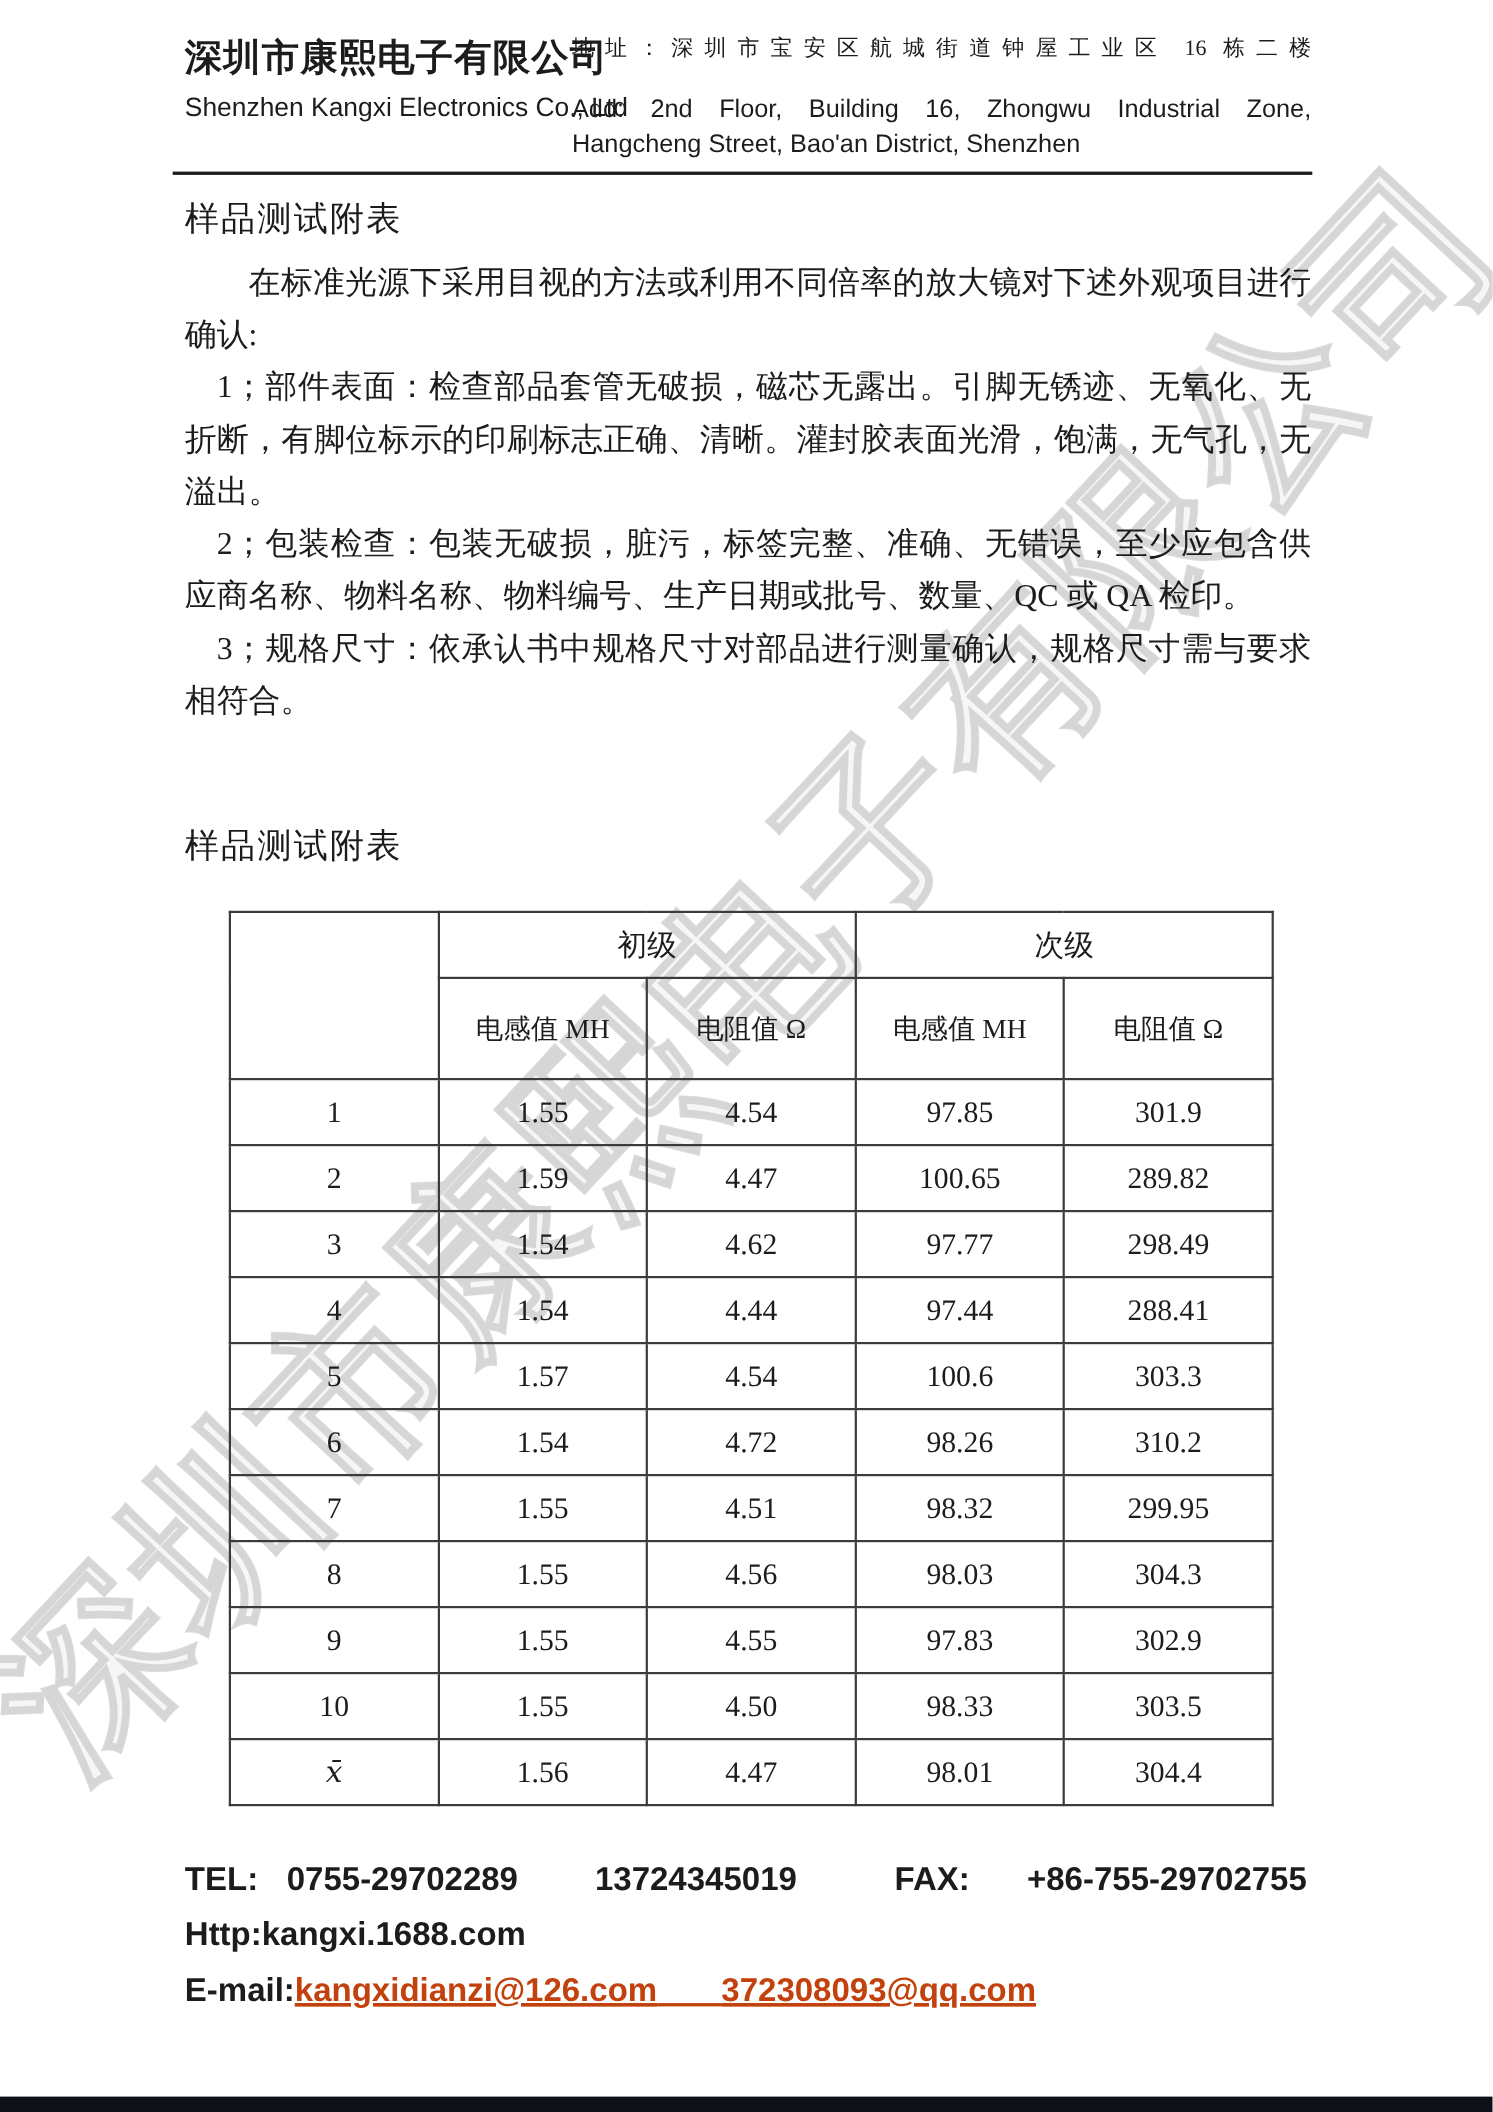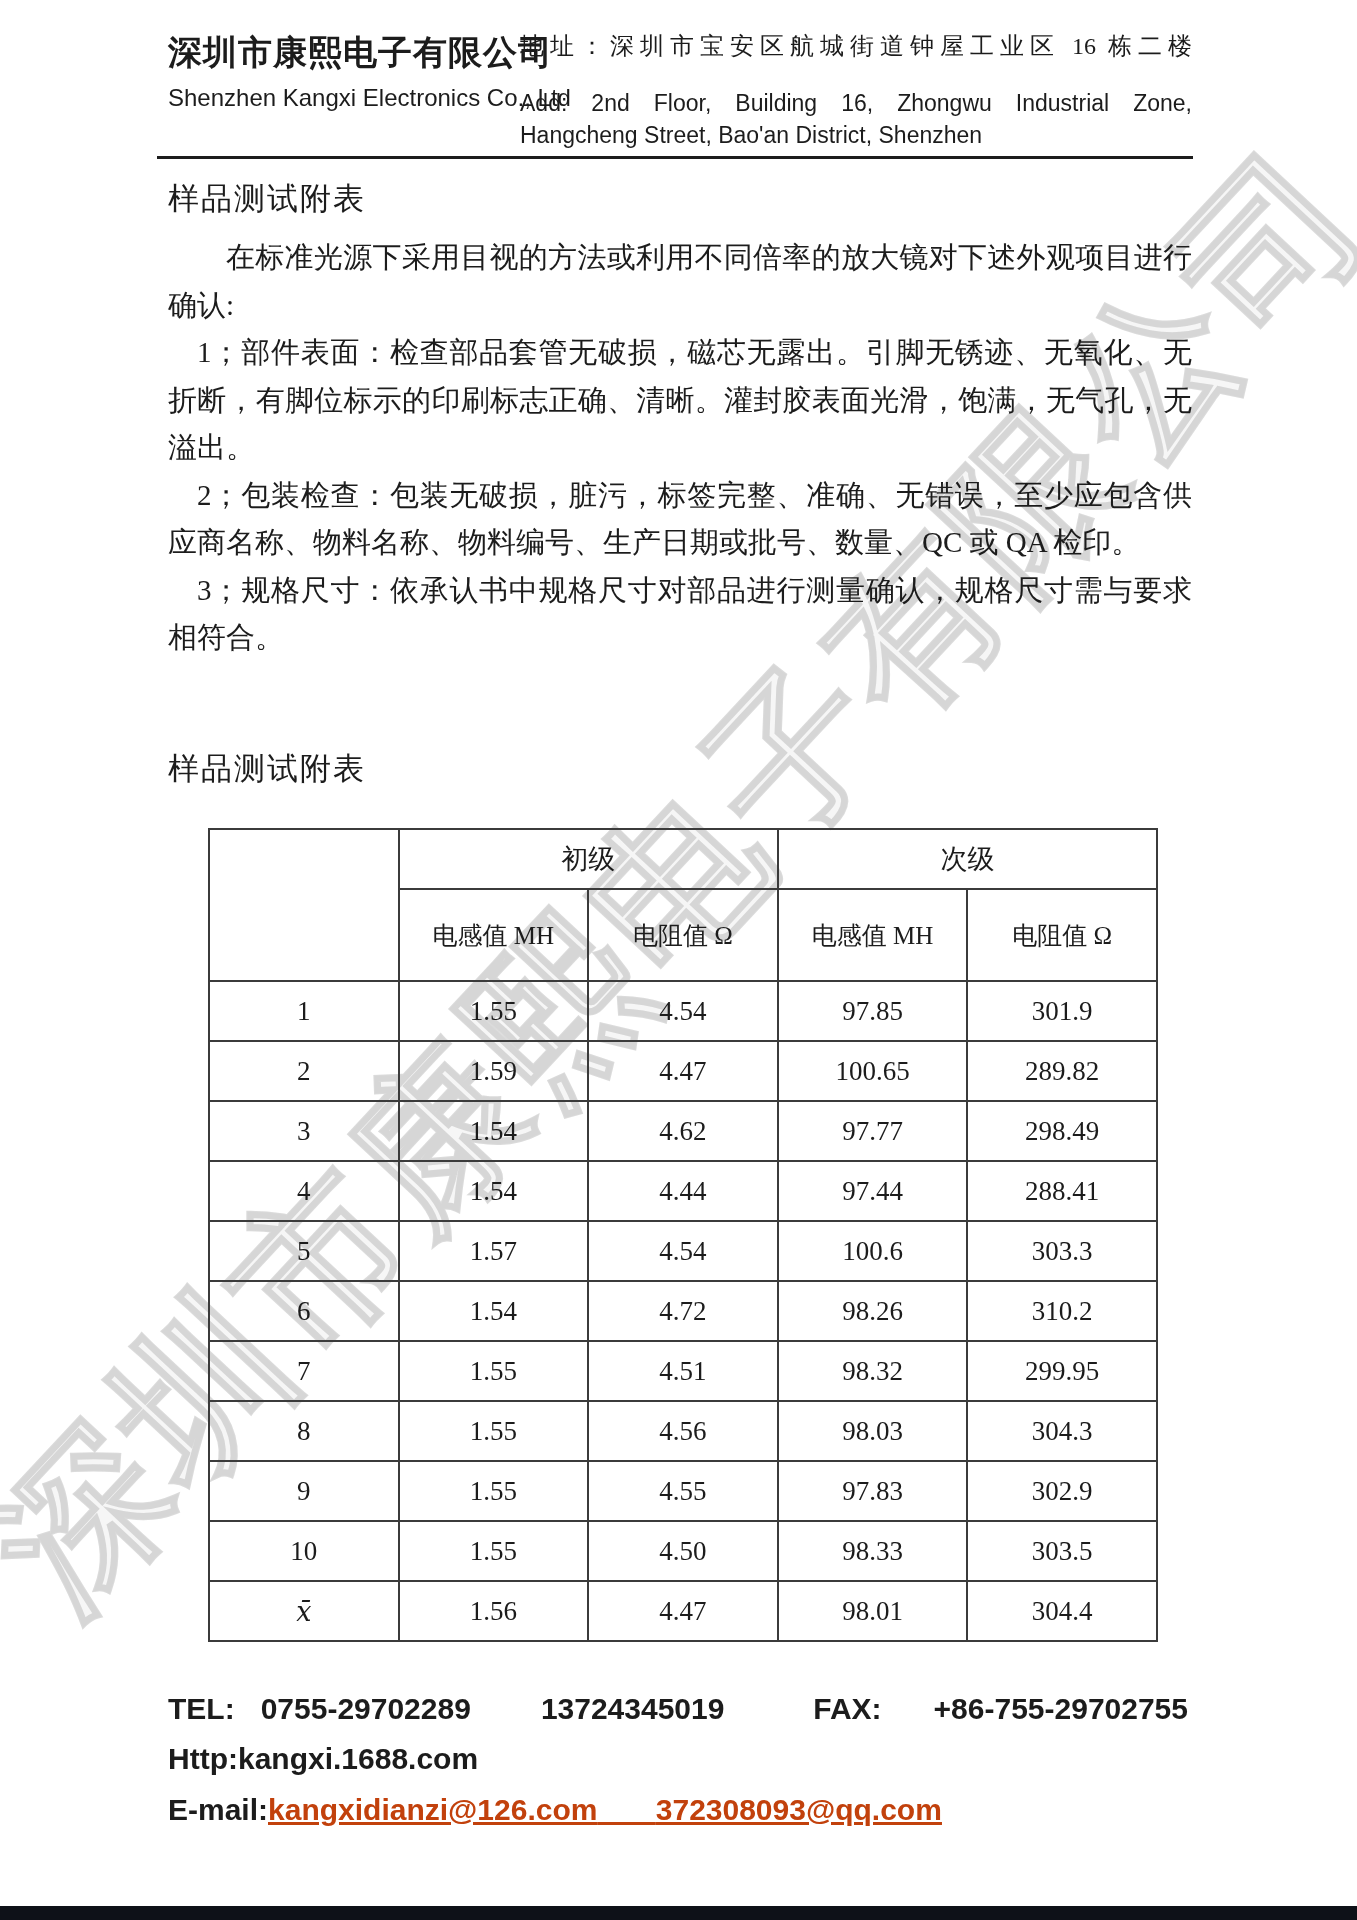--- a/index.html
+++ b/index.html
@@ -22,21 +22,21 @@
     color:rgba(197,197,197,0.16);
     -webkit-text-stroke:2px rgba(176,176,176,0.45);
   }
   .layer { position:absolute; z-index:1; }
   
   .header { top:30px; left:168px; width:1024px; display:flex; }
   .hdr-left { width:352px; flex:none; }
   .company-zh { font-size:34px; font-weight:700; letter-spacing:1px; white-space:nowrap; }
   .company-en { font-family:"Liberation Sans","DejaVu Sans",sans-serif; font-size:24px; margin-top:8px; white-space:nowrap; }
   .hdr-right { flex:1; padding-left:0; }
-  .addr-zh { font-size:24px; text-align:justify; text-align-last:justify; }
+  .addr-zh { font-size:20px; text-align:justify; text-align-last:justify; }
   .addr-en { font-family:"Liberation Sans","DejaVu Sans",sans-serif; font-size:23px; margin-top:6px; }
   .addr-en1 { text-align:justify; text-align-last:justify;margin-top:28px; }
   .addr-en2 { margin-top:5px; }
   .rule { top:156px; left:157px; width:1036px; height:3px; background:#1d1d1d; }
   
   .doc-title { top:178px; left:168px; font-size:31px; letter-spacing:2px; }
   .body-text { top:234px; left:168px; width:1024px; font-size:29px; line-height:1.64; text-align:justify; }
   .body-text p.intro { text-indent:2em; }
   .body-text p.item { text-indent:1em; }
   

